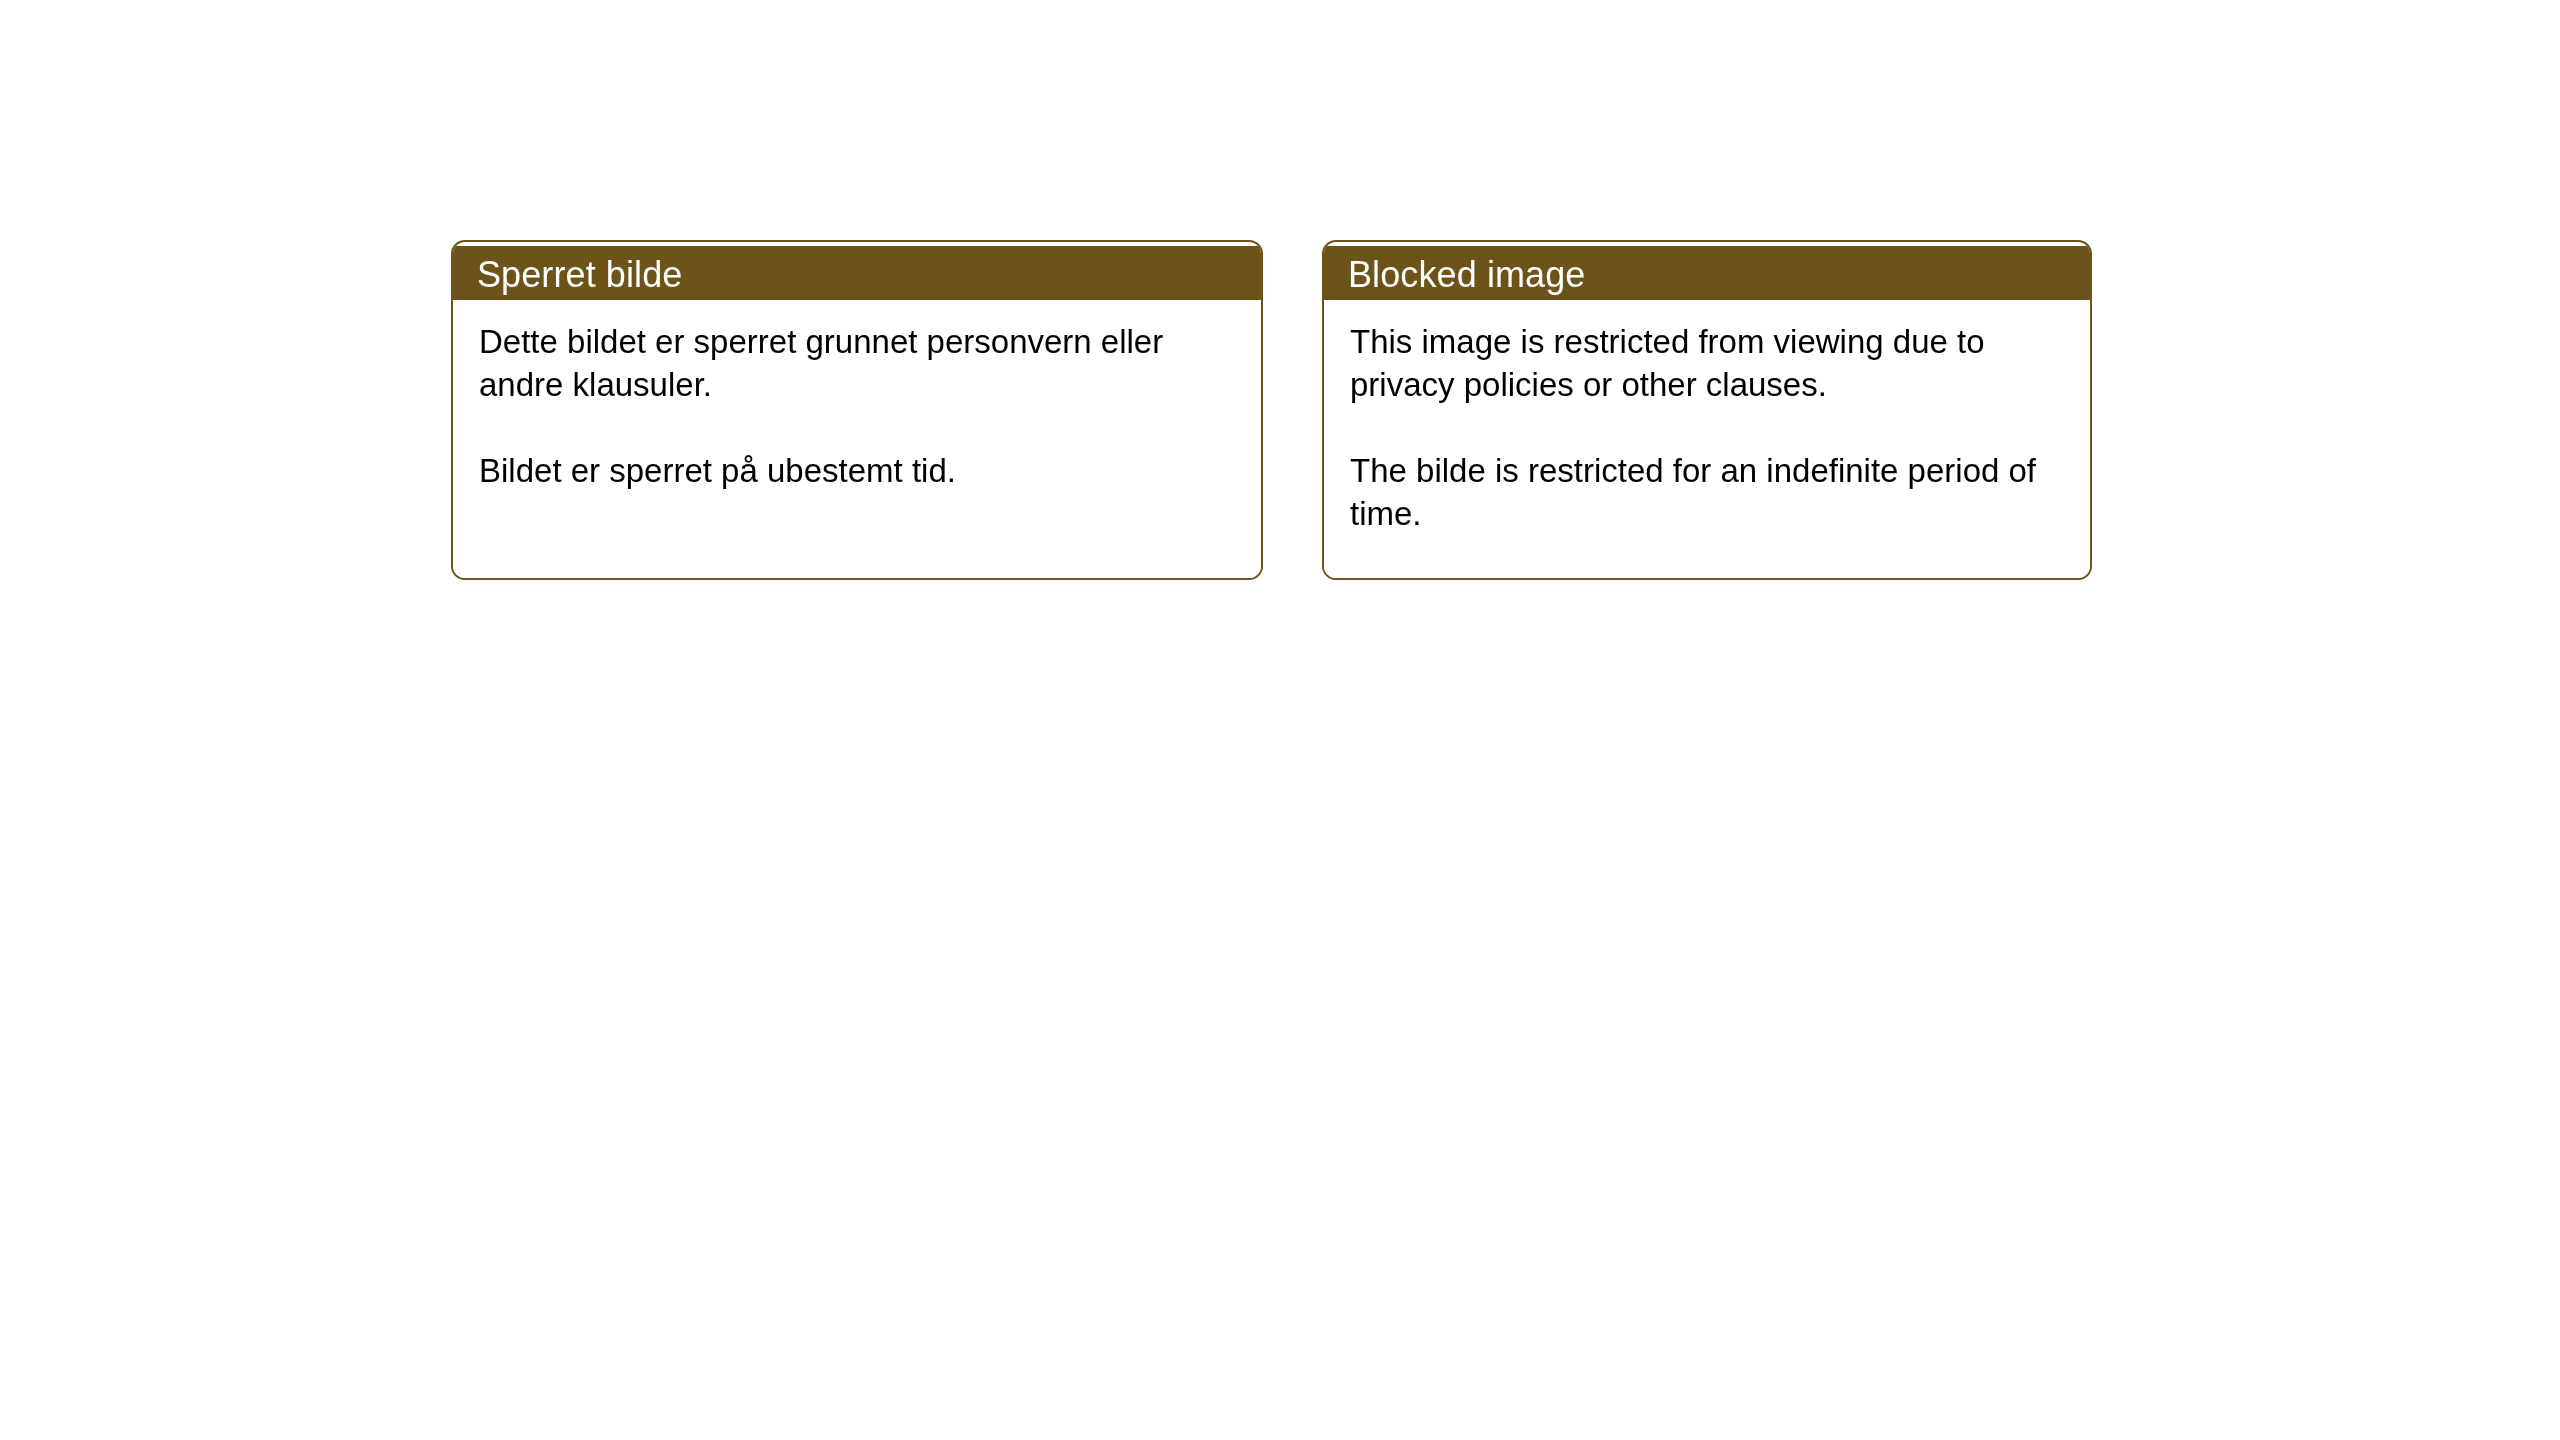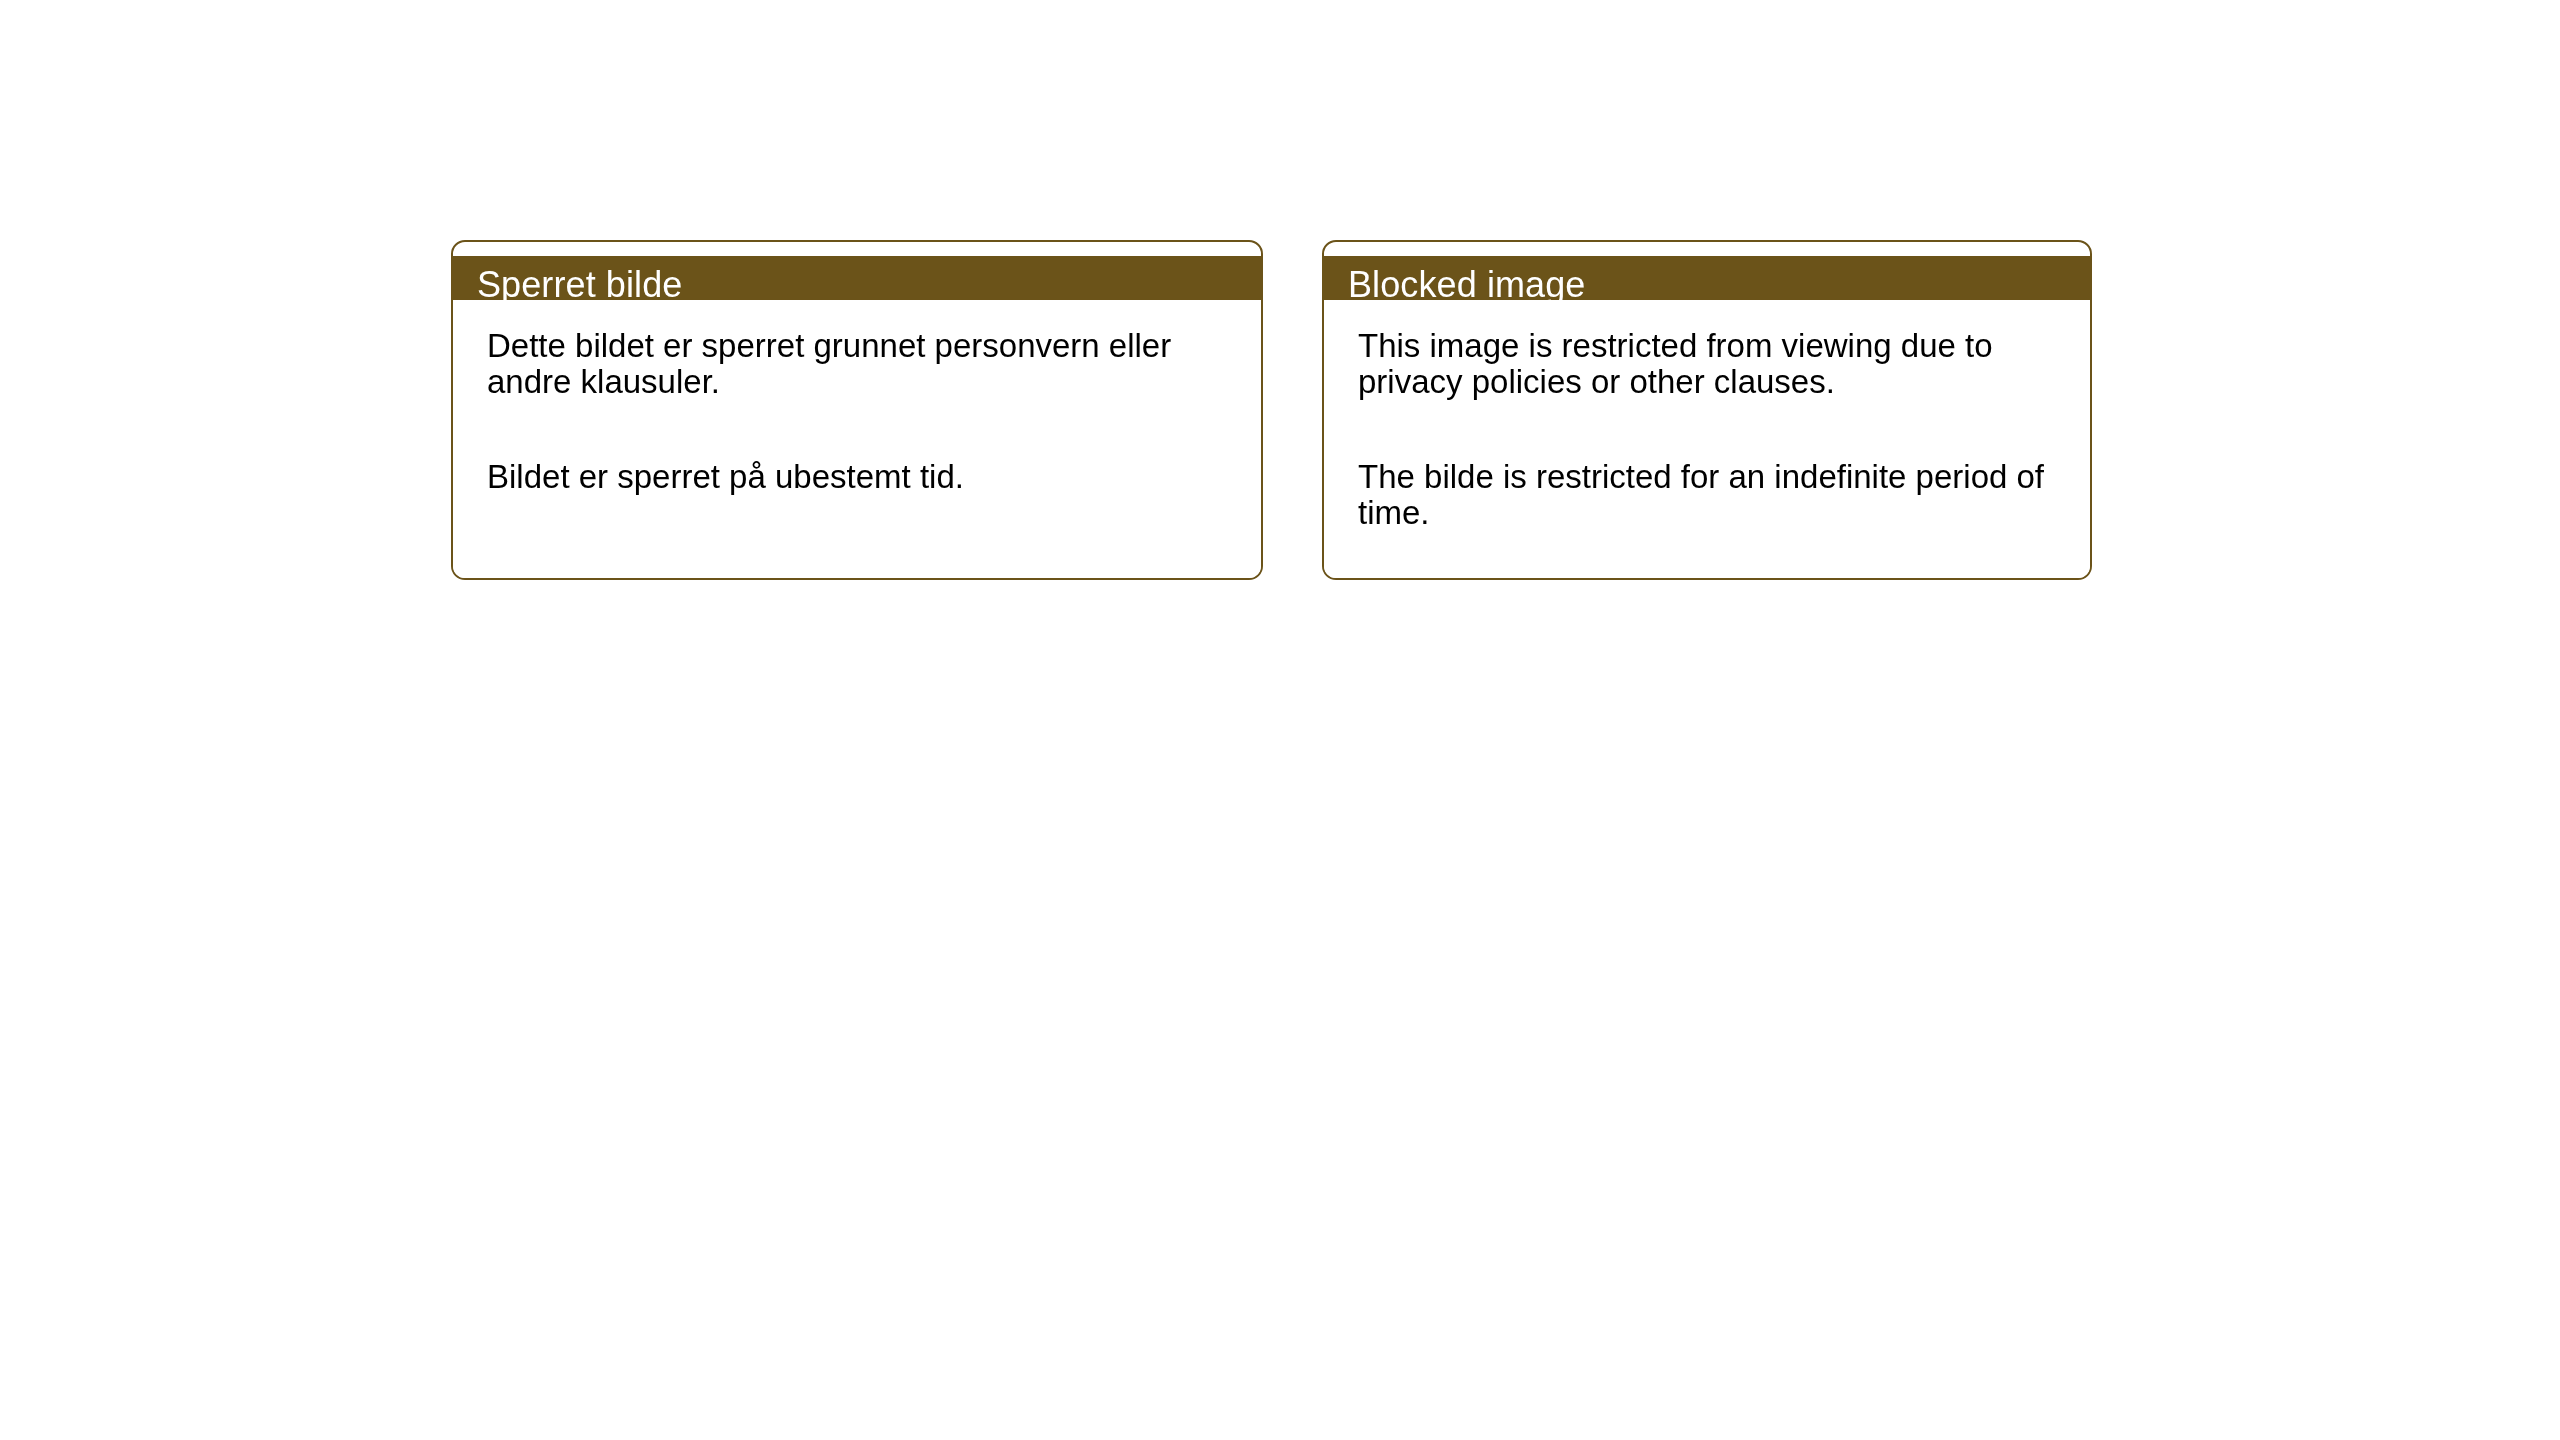--- a/index.html
+++ b/index.html
@@ -38,21 +38,21 @@
   }
 
   .notice-card.card-en {
     left: 1322px;
     width: 770px;
     height: 340px;
   }
 
   .card-header {
     position: absolute;
-    top: 14px;
+    top: 4px;
     left: 0;
     right: 0;
     height: 58px;
     background: #6b5319;
     display: flex;
     align-items: center;
   }
 
   .card-title {
     color: #ffffff;
@@ -72,22 +72,22 @@
     bottom: 0;
     background: #ffffff;
     padding: 20px 22px 0 26px;
     box-sizing: border-box;
   }
 
   .card-paragraph {
     color: #000000;
     font-size: 33px;
     font-weight: 400;
-    line-height: 36px;
-    margin: 8px;
+    line-height: 43px;
+    margin: 0;
     max-width: 100%;
   }
 
   .paragraph-gap {
     height: 43px;
   }
 </style>
 </head>
 <body>
 

